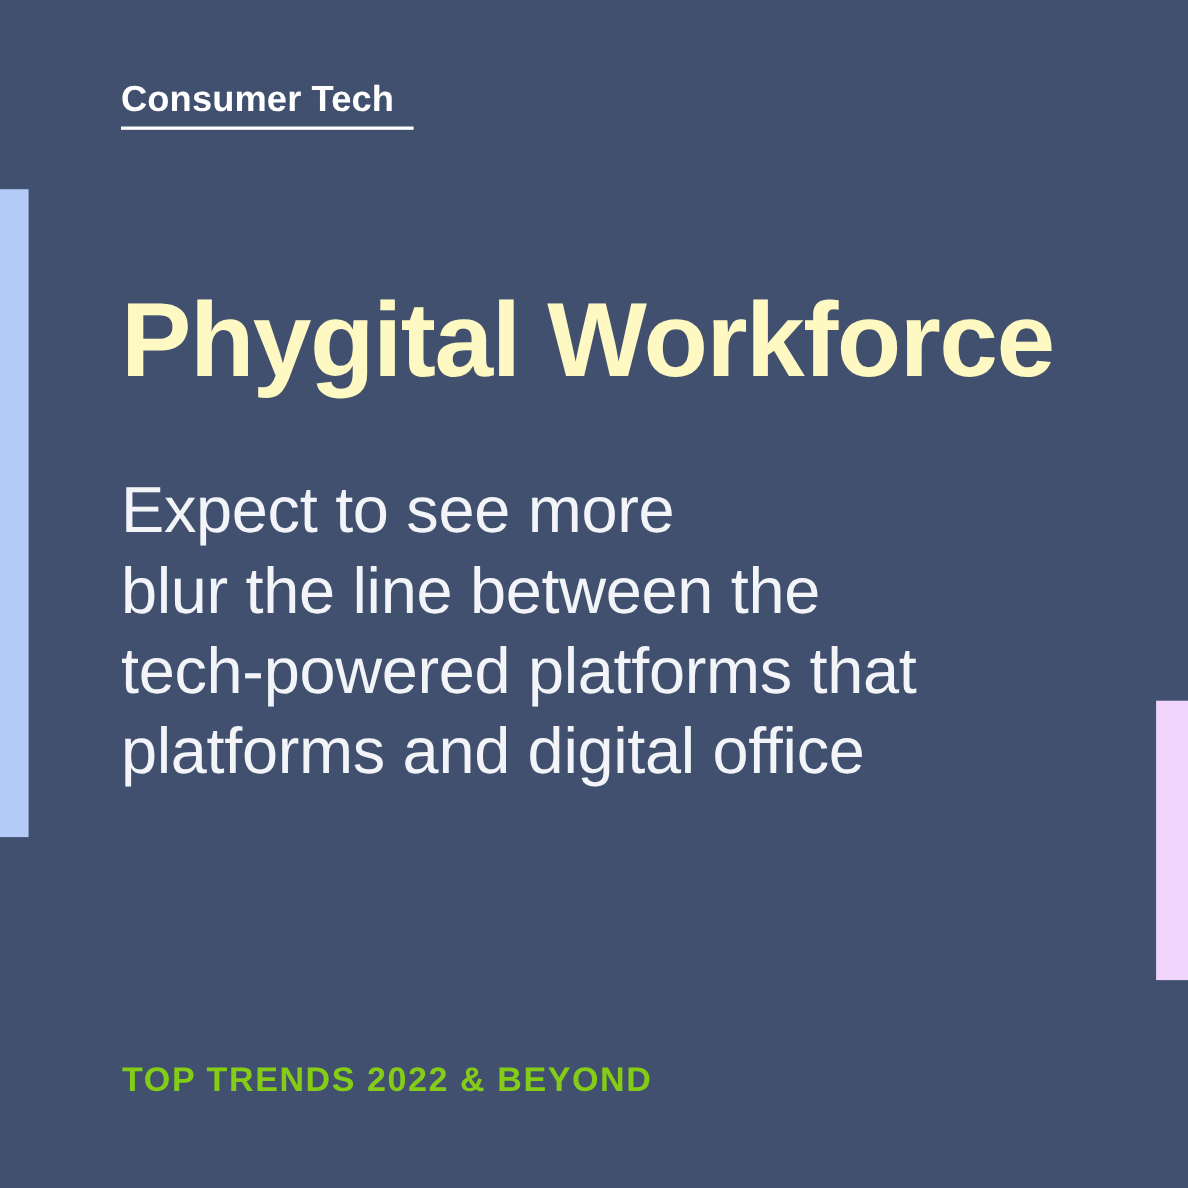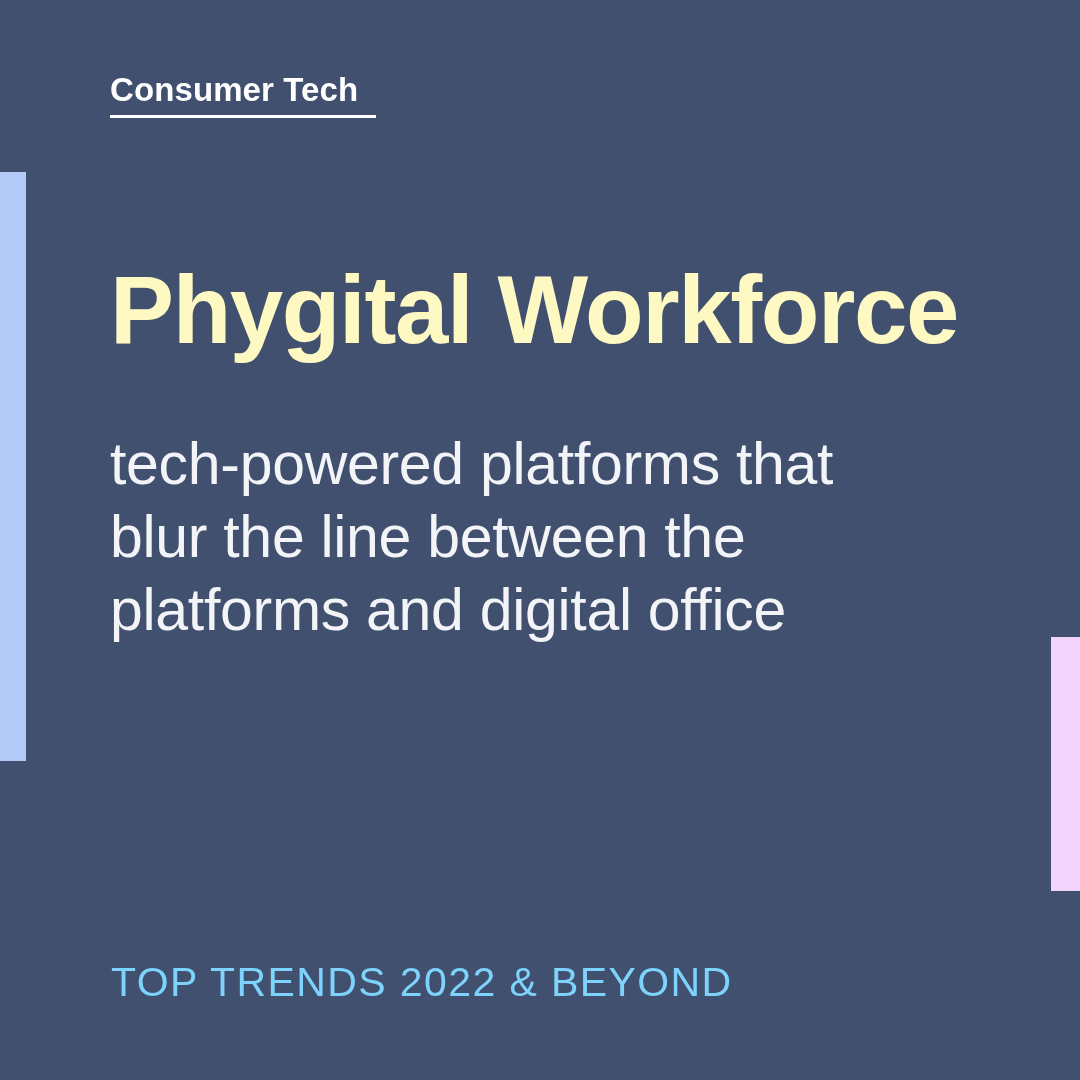--- a/index.html
+++ b/index.html
@@ -102,45 +102,46 @@
     display: block;
     white-space: nowrap;
   }
 
   
   #footer-label {
     position: absolute;
     left: 111px;
     top: 963px;
     margin: 0;
-    font-size: 41px;
-    font-weight: 400;
+    font-size: 31px;
+    font-weight: 700;
     line-height: 38px;
     letter-spacing: 1.4px;
-    color: #7dd3fc;
+    color: #84cc16;
     white-space: nowrap;
   }
 </style>
 </head>
 <body>
 
 <div id="card">
 
   <div id="accent-left" class="accent"></div>
 
   <div id="accent-right" class="accent"></div>
 
   <div id="eyebrow-wrap">
     <span id="eyebrow-label">Consumer Tech</span>
     <span id="eyebrow-rule"></span>
   </div>
 
   <h1 id="headline">Phygital Workforce</h1>
 
   <p id="body-copy">
+    <span class="line">Expect to see more</span>
+    <span class="line">blur the line between the</span>
     <span class="line">tech-powered platforms that</span>
-    <span class="line">blur the line between the</span>
     <span class="line">platforms and digital office</span>
   </p>
 
   <p id="footer-label">TOP TRENDS 2022 &amp; BEYOND</p>
 
 </div>
 
 </body></html>

